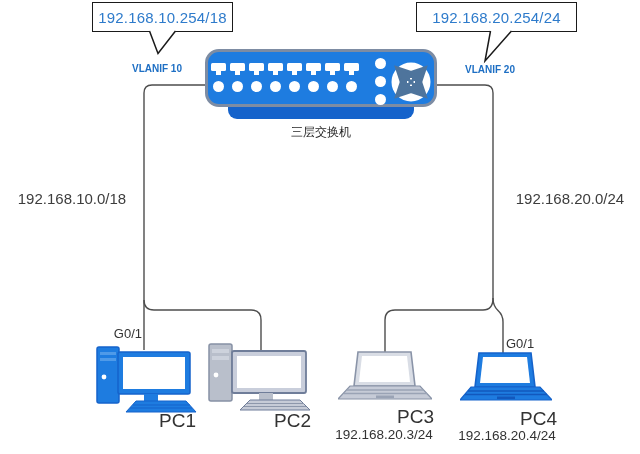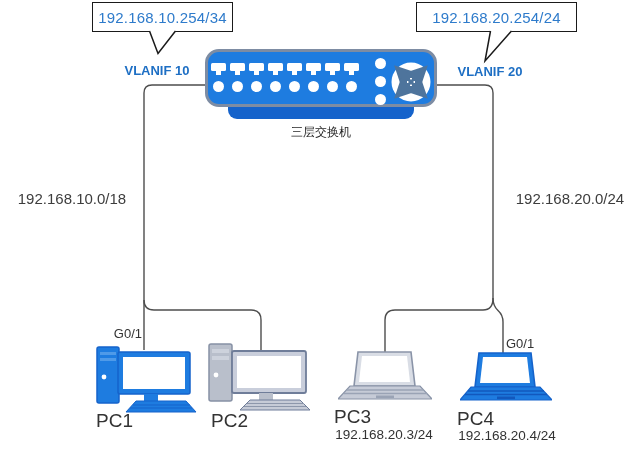--- a/index.html
+++ b/index.html
@@ -10,54 +10,54 @@
   
   .callout{position:absolute;top:2px;height:30px;box-sizing:border-box;
            border:1.5px solid #1a1a1a;background:#fff;display:flex;
            align-items:center;justify-content:center;
            color:#2e7bcb;font-size:15px;letter-spacing:.2px;}
   .callout.left{left:92px;width:141px;}
   .callout.right{left:416px;width:161px;}
 
   
   .vlanif{position:absolute;width:84px;text-align:center;font-weight:bold;
-          font-size:13px;color:#1e6fc4;}
+          font-size:10px;color:#1e6fc4;}
 
   
   .sw-stand{position:absolute;left:228px;top:103px;width:186px;height:16px;
             background:#1563cb;border-radius:0 0 9px 9px;}
   .sw-body{position:absolute;left:205px;top:49px;width:232px;height:58px;
            box-sizing:border-box;background:#1e7ce0;border:3px solid #7d8ca3;
            border-radius:14px;}
   .ports-row{position:absolute;left:3px;top:11px;display:flex;gap:4px;}
   .port{width:15px;height:8px;background:#fff;border-radius:1.5px;position:relative;}
   .port::after{content:"";position:absolute;left:5px;top:8px;width:5px;height:4px;background:#fff;}
   .leds-row{position:absolute;left:5px;top:29px;display:flex;gap:8px;}
   .led{width:11px;height:11px;border-radius:50%;background:#fff;}
   .led-col{position:absolute;left:167px;top:6px;display:flex;flex-direction:column;gap:7px;}
 
   .sw-label{position:absolute;left:205px;top:124px;width:232px;text-align:center;
             font-size:12px;color:#262626;}
 
   .subnet{position:absolute;width:140px;text-align:center;font-size:15px;color:#3d3d3d;}
   .portlbl{position:absolute;font-size:13px;color:#333;}
 
-  .devname{position:absolute;width:100px;text-align:left;font-size:19px;color:#333;}
+  .devname{position:absolute;width:100px;text-align:right;font-size:19px;color:#333;}
   .devip{position:absolute;width:124px;text-align:center;font-size:13.5px;color:#333;}
 
   svg{display:block;}
   .lines-layer{position:absolute;left:0;top:0;pointer-events:none;}
 </style>
 </head>
 <body>
 
 <div class="stage">
 
   <div class="callout left">
-    <span>192.168.10.254/34</span>
+    <span>192.168.10.254/18</span>
   </div>
   <div class="callout right">
     <span>192.168.20.254/24</span>
   </div>
 
   <svg class="lines-layer" width="640" height="454" viewBox="0 0 640 454">
 
     <path d="M149.5,31 L158,53.5 L175.5,31" fill="#ffffff" stroke="#1a1a1a" stroke-width="1.5"></path>
     <path d="M490.5,31 L485,61 L511.5,31" fill="#ffffff" stroke="#1a1a1a" stroke-width="1.5"></path>
 

